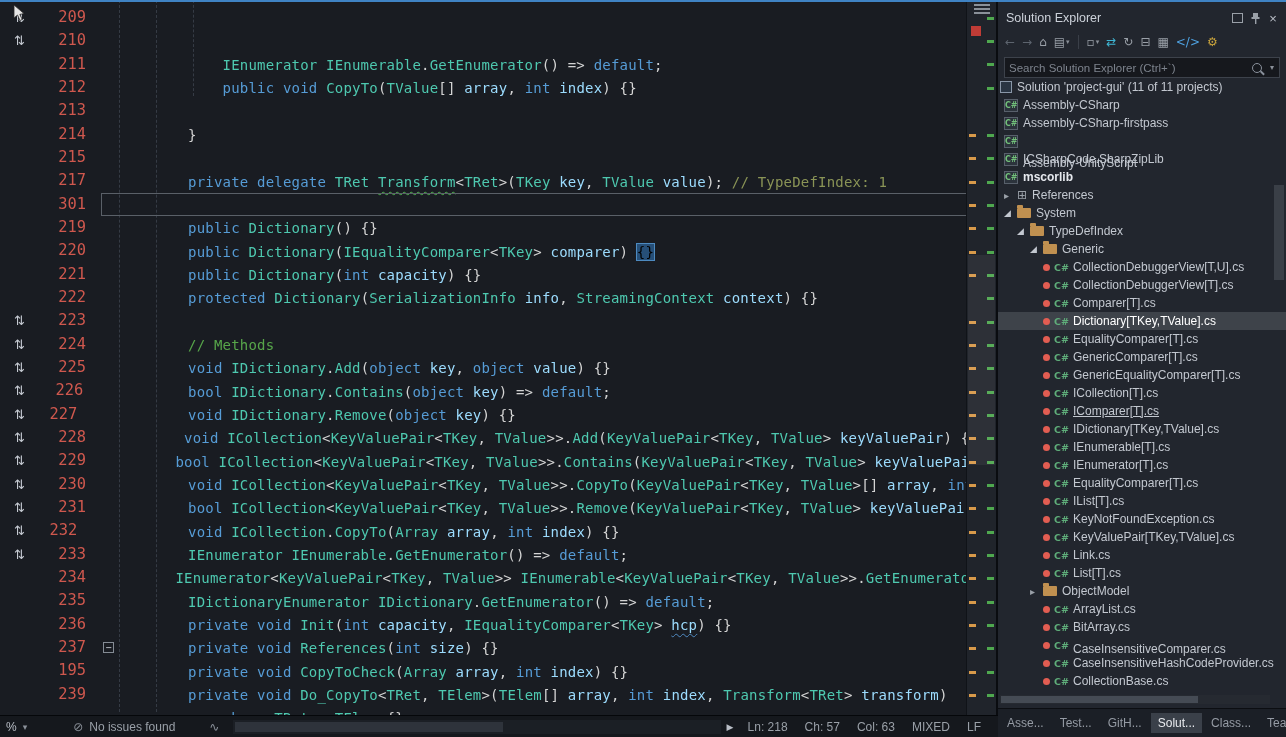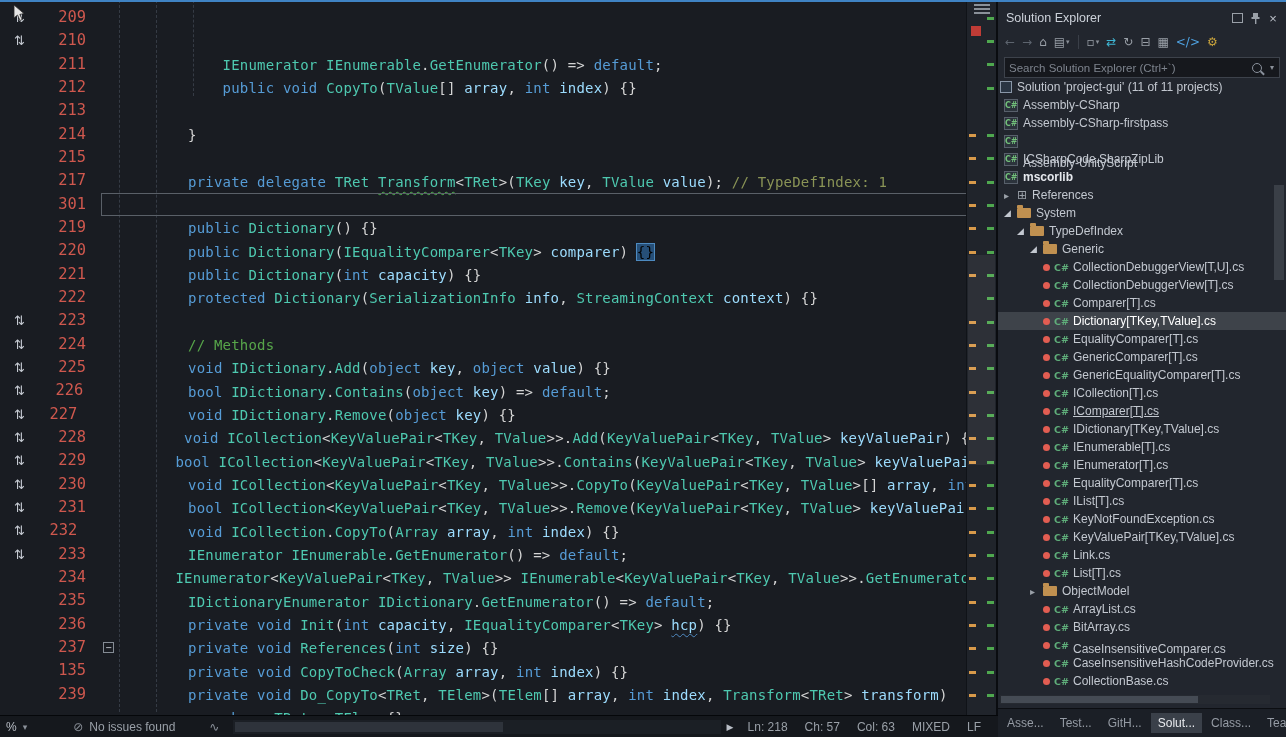--- a/index.html
+++ b/index.html
@@ -311,21 +311,21 @@
           <span class="cell-icon"></span>
           <span class="cell-num">237</span>
           <span class="cell-pad"></span>
           <span class="cell-fold">
             <span class="fold-box">−</span>
           </span>
           <span class="cell-code"><span class="o">        </span><span class="k">private</span><span class="o"> </span><span class="k">void</span><span class="o"> </span><span class="m">Do_CopyTo</span><span class="o">&lt;</span><span class="t">TRet</span><span class="o">, </span><span class="t">TElem</span><span class="o">&gt;(</span><span class="t">TElem</span><span class="o">[] </span><span class="p">array</span><span class="o">, </span><span class="k">int</span><span class="o"> </span><span class="p">index</span><span class="o">, </span><span class="t">Transform</span><span class="o">&lt;</span><span class="t">TRet</span><span class="o">&gt; </span><span class="p">transform</span><span class="o">)</span></span>
         </div>
         <div class="line-row">
           <span class="cell-icon"></span>
-          <span class="cell-num">135</span>
+          <span class="cell-num">195</span>
           <span class="cell-pad"></span>
           <span class="cell-fold"></span>
           <span class="cell-code"><span class="o">            </span><span class="k">where</span><span class="o"> </span><span class="t">TRet</span><span class="o"> : </span><span class="t">TElem</span><span class="o"> {}</span></span>
         </div>
         <div class="line-row">
           <span class="cell-icon"></span>
           <span class="cell-num">239</span>
           <span class="cell-pad"></span>
           <span class="cell-fold"></span>
           <span class="cell-code"><span class="o">        </span><span class="k">private</span><span class="o"> </span><span class="k">static</span><span class="o"> </span><span class="t">KeyValuePair</span><span class="o">&lt;</span><span class="t">TKey</span><span class="o">, </span><span class="t">TValue</span><span class="o">&gt; </span><span class="m">make_pair</span><span class="o">(</span><span class="t">TKey</span><span class="o"> </span><span class="p">key</span><span class="o">, </span><span class="t">TValue</span><span class="o"> </span><span class="p">value</span><span class="o">) =&gt; </span><span class="k">default</span><span class="o">;</span></span>

